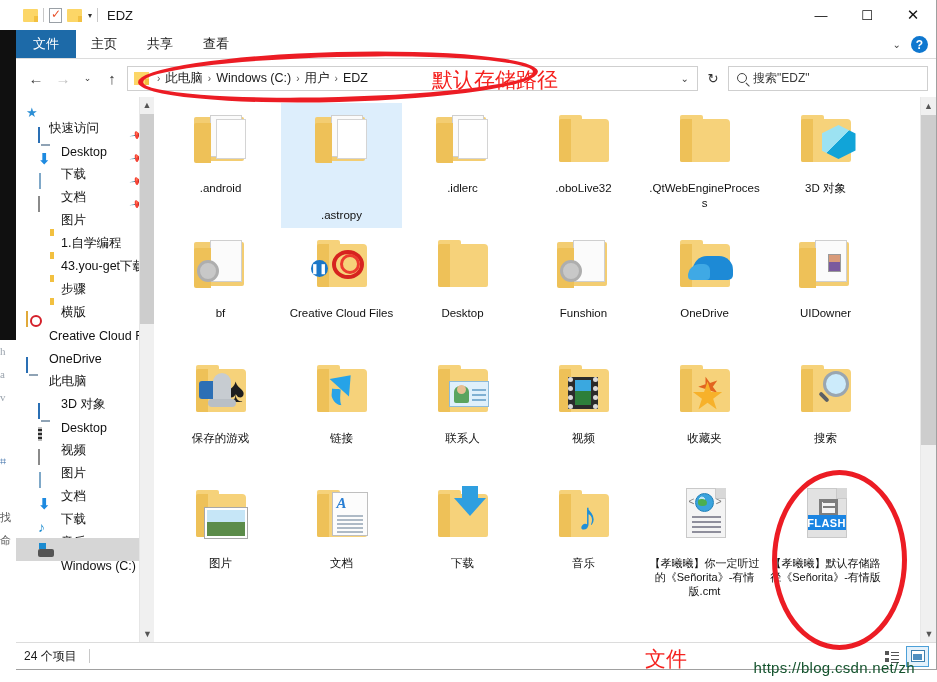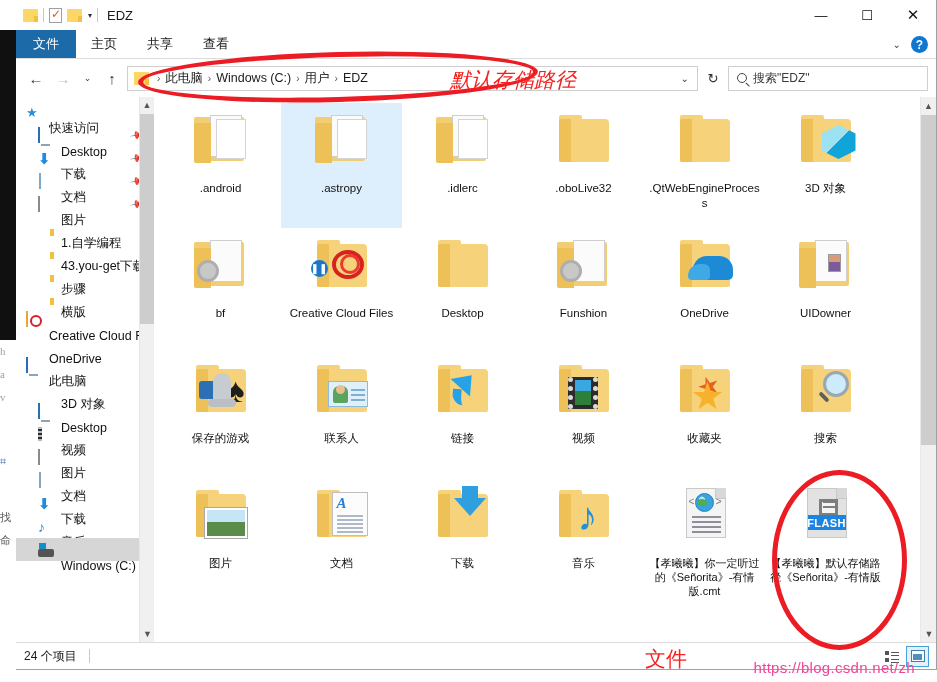--- a/index.html
+++ b/index.html
@@ -239,21 +239,21 @@
     flex: 1; position: relative; background: #ffffff; overflow: hidden;
   }
   .grid {
     display: grid; grid-template-columns: repeat(6, 121px);
     padding: 6px 0 0 6px;
   }
   .tile {
     width: 121px; height: 125px; display: flex; flex-direction: column;
     align-items: center; padding-top: 6px;
   }
-  .tile.selected { background: #ddeefc; }
+  .tile.selected { background: #ddeefc; gap: 27px; }
   .tile-icon { width: 72px; height: 68px; position: relative; }
   .tile-label {
     margin-top: 4px; font-size: 11.5px; color: #111; text-align: center;
     line-height: 15px; width: 112px; word-break: break-word;
   }
   .tile-label.small { font-size: 11px; line-height: 14px; }
 
   
   .fdr {
     position: absolute; left: 11px; top: 10px; width: 50px; height: 43px;
@@ -515,21 +515,21 @@
     background: #fff;
   }
   .vb-large::after {
     content: ""; position: absolute; left: 1px; bottom: 1px; width: 9px; height: 6px;
     background: #4f8fc0;
   }
 
   
   .watermark {
     position: absolute; right: 22px; bottom: 6px; font-size: 15px;
-    color: #ec4899; letter-spacing: 0.3px; white-space: nowrap;
+    color: #14532d; letter-spacing: 0.3px; white-space: nowrap;
     pointer-events: none;
   }
 
   
   .annot-layer {
     position: absolute; left: 0; top: 0; width: 937px; height: 682px;
     pointer-events: none;
   }
   .red-ellipse {
     position: absolute; border: 5px solid #ec1c24; border-radius: 50%;
@@ -538,21 +538,21 @@
     left: 138px; top: 52px; width: 400px; height: 50px;
     transform: rotate(-1.5deg);
   }
   .ell-flash {
     left: 772px; top: 470px; width: 135px; height: 180px;
   }
   .red-text {
     position: absolute; color: #f5221f; font-size: 20px;
     font-family: "Liberation Sans", sans-serif;
   }
-  .rt-path { left: 450px; top: 66px; font-size: 21px; font-style: italic; }
+  .rt-path { left: 432px; top: 66px; font-size: 21px; }
   .rt-file { left: 645px; top: 645px; font-size: 21px; }
 </style>
 </head>
 <body>
 
 <div id="desktop-backdrop">
   <div class="bg-dark-strip"></div>
   <div class="bg-ghost" style="top:345px">h</div>
   <div class="bg-ghost" style="top:368px">a</div>
   <div class="bg-ghost" style="top:391px">v</div>
@@ -862,35 +862,35 @@
             <div class="ov-puzzle"></div>
             <div class="ov-spade">♠</div>
             <div class="ov-chess"></div>
           </div>
           <div class="tile-label">保存的游戏</div>
         </div>
 
         <div class="tile">
           <div class="tile-icon">
             <div class="fdr"></div>
+            <div class="ov-arrow-tail"></div>
+              <div class="ov-arrow"></div>
+          </div>
+          <div class="tile-label">链接</div>
+        </div>
+
+        <div class="tile">
+          <div class="tile-icon">
+            <div class="fdr"></div>
             <div class="ov-id">
                 <span class="face"></span>
                 <span class="lines"></span>
               </div>
           </div>
           <div class="tile-label">联系人</div>
-        </div>
-
-        <div class="tile">
-          <div class="tile-icon">
-            <div class="fdr"></div>
-            <div class="ov-arrow-tail"></div>
-              <div class="ov-arrow"></div>
-          </div>
-          <div class="tile-label">链接</div>
         </div>
 
         <div class="tile">
           <div class="tile-icon">
             <div class="fdr"></div>
               <div class="ov-film"></div>
           </div>
           <div class="tile-label">视频</div>
         </div>
 

